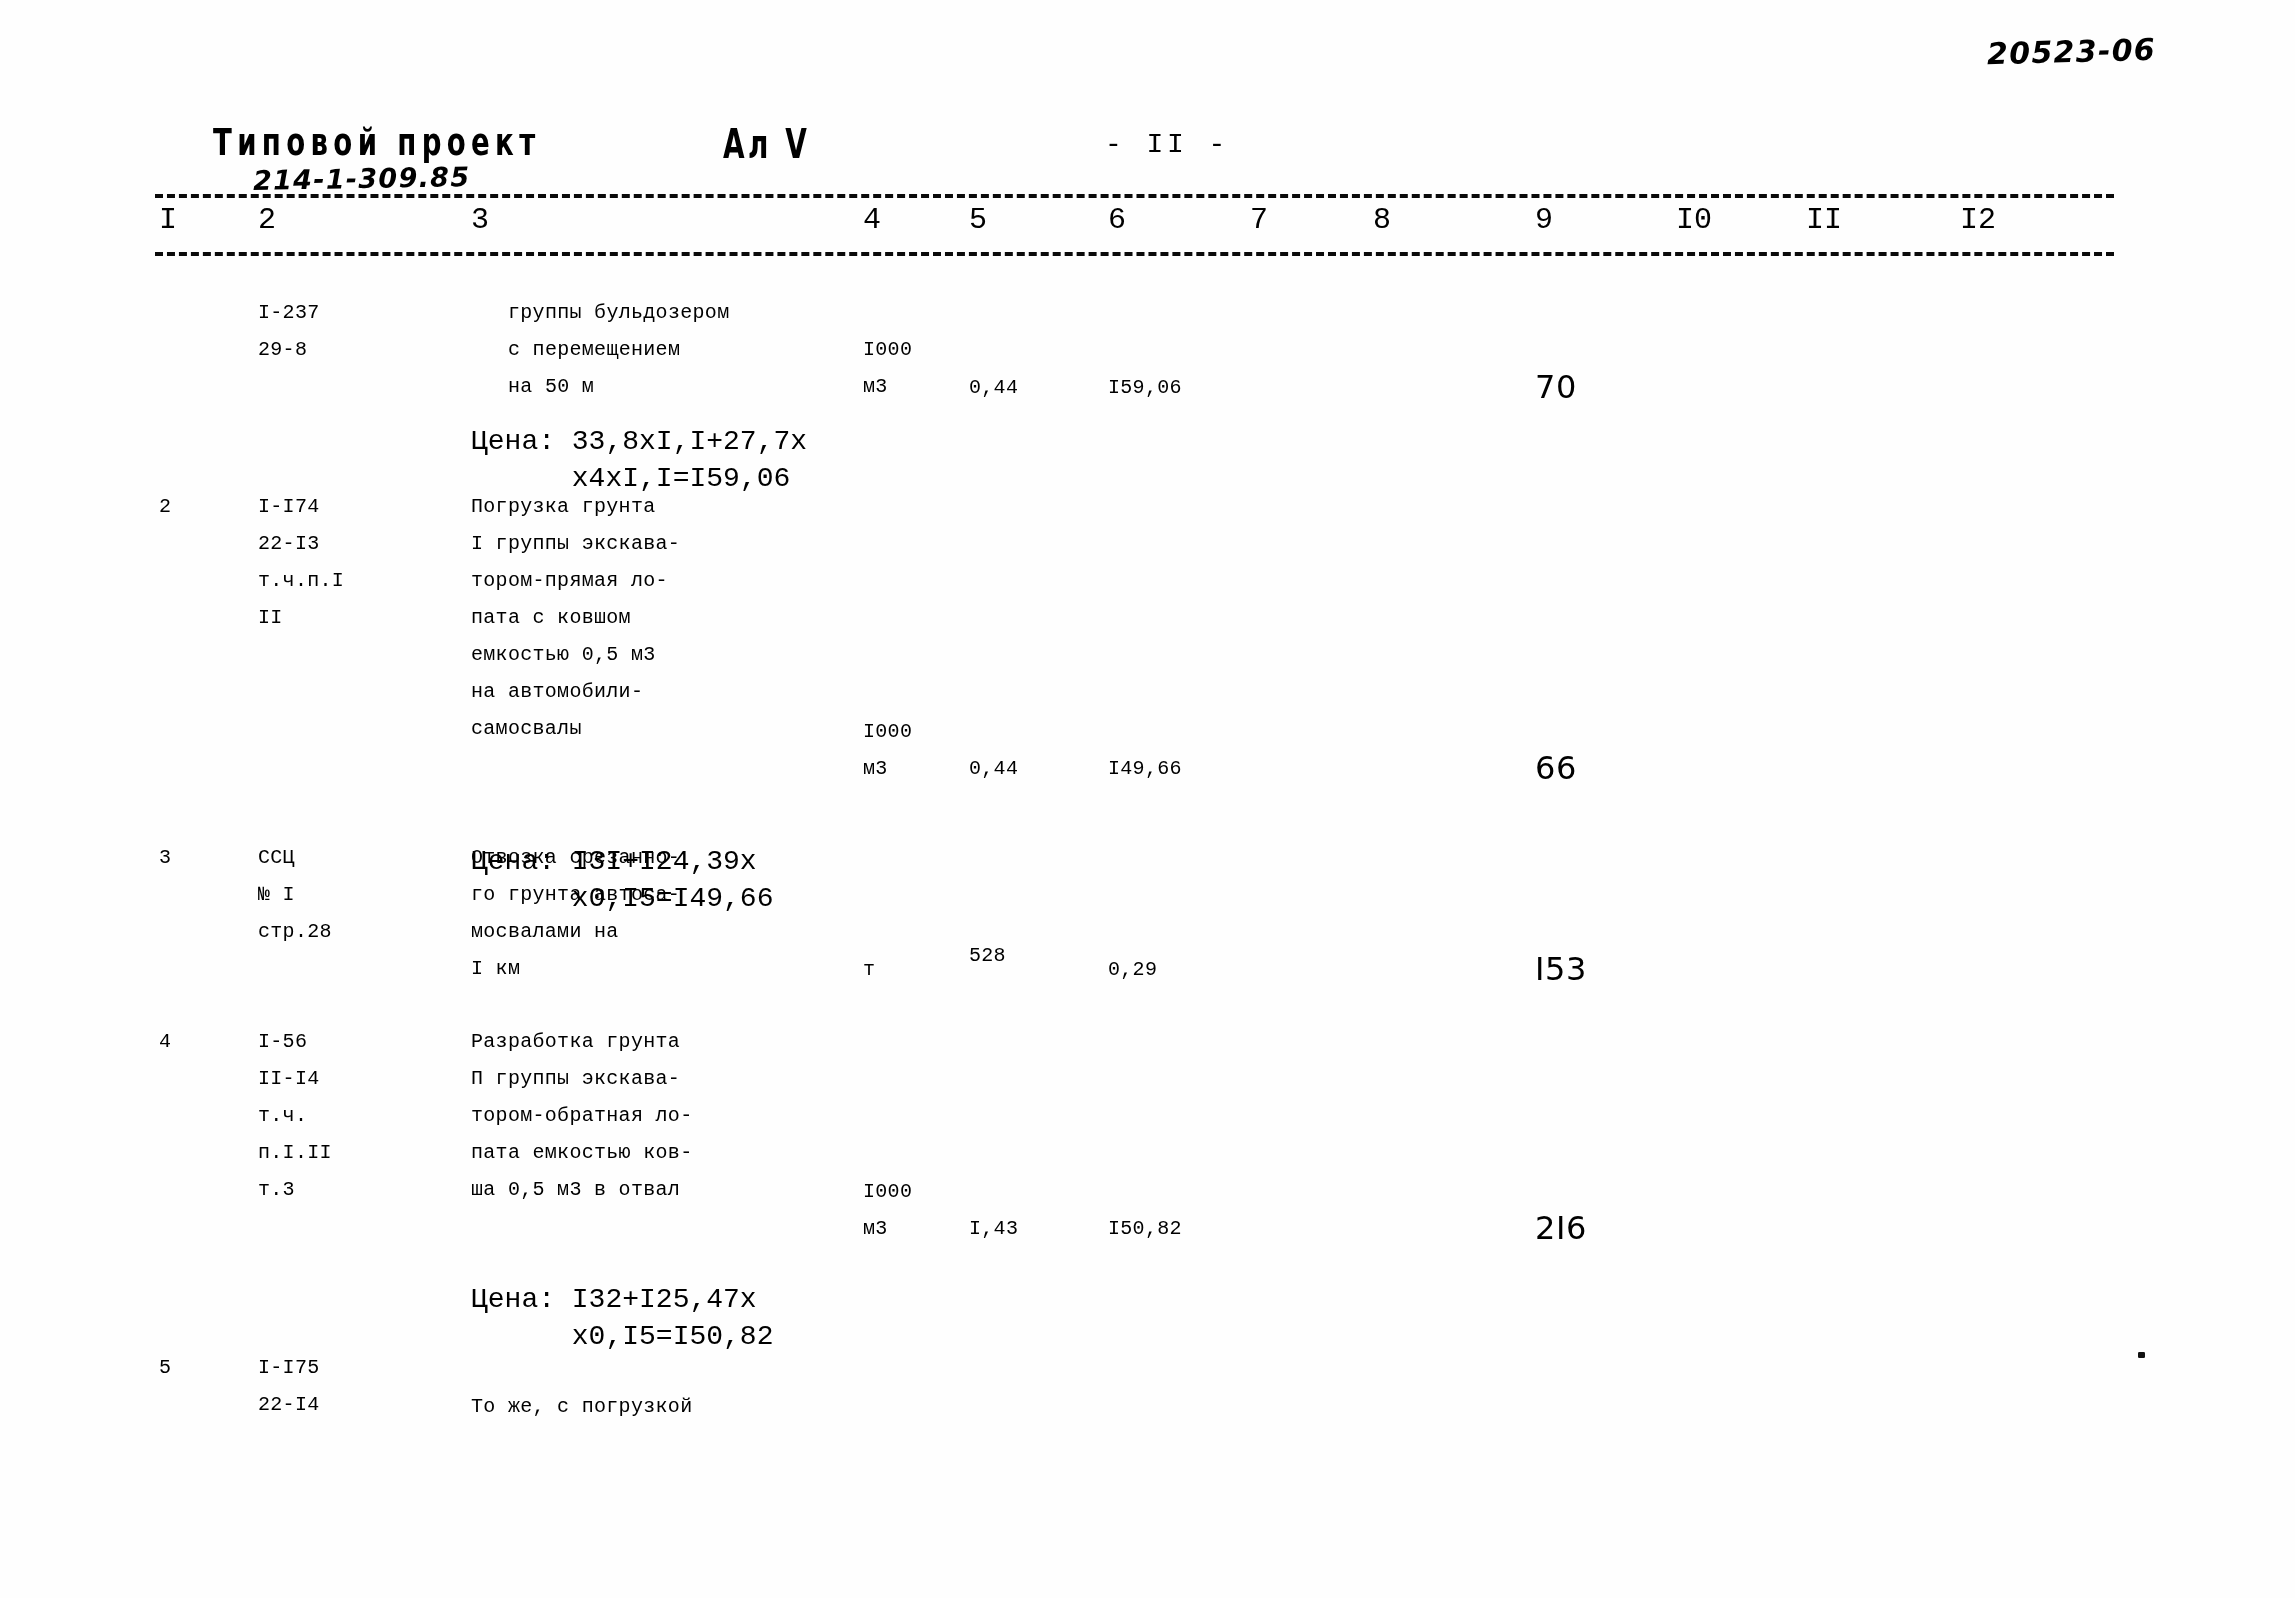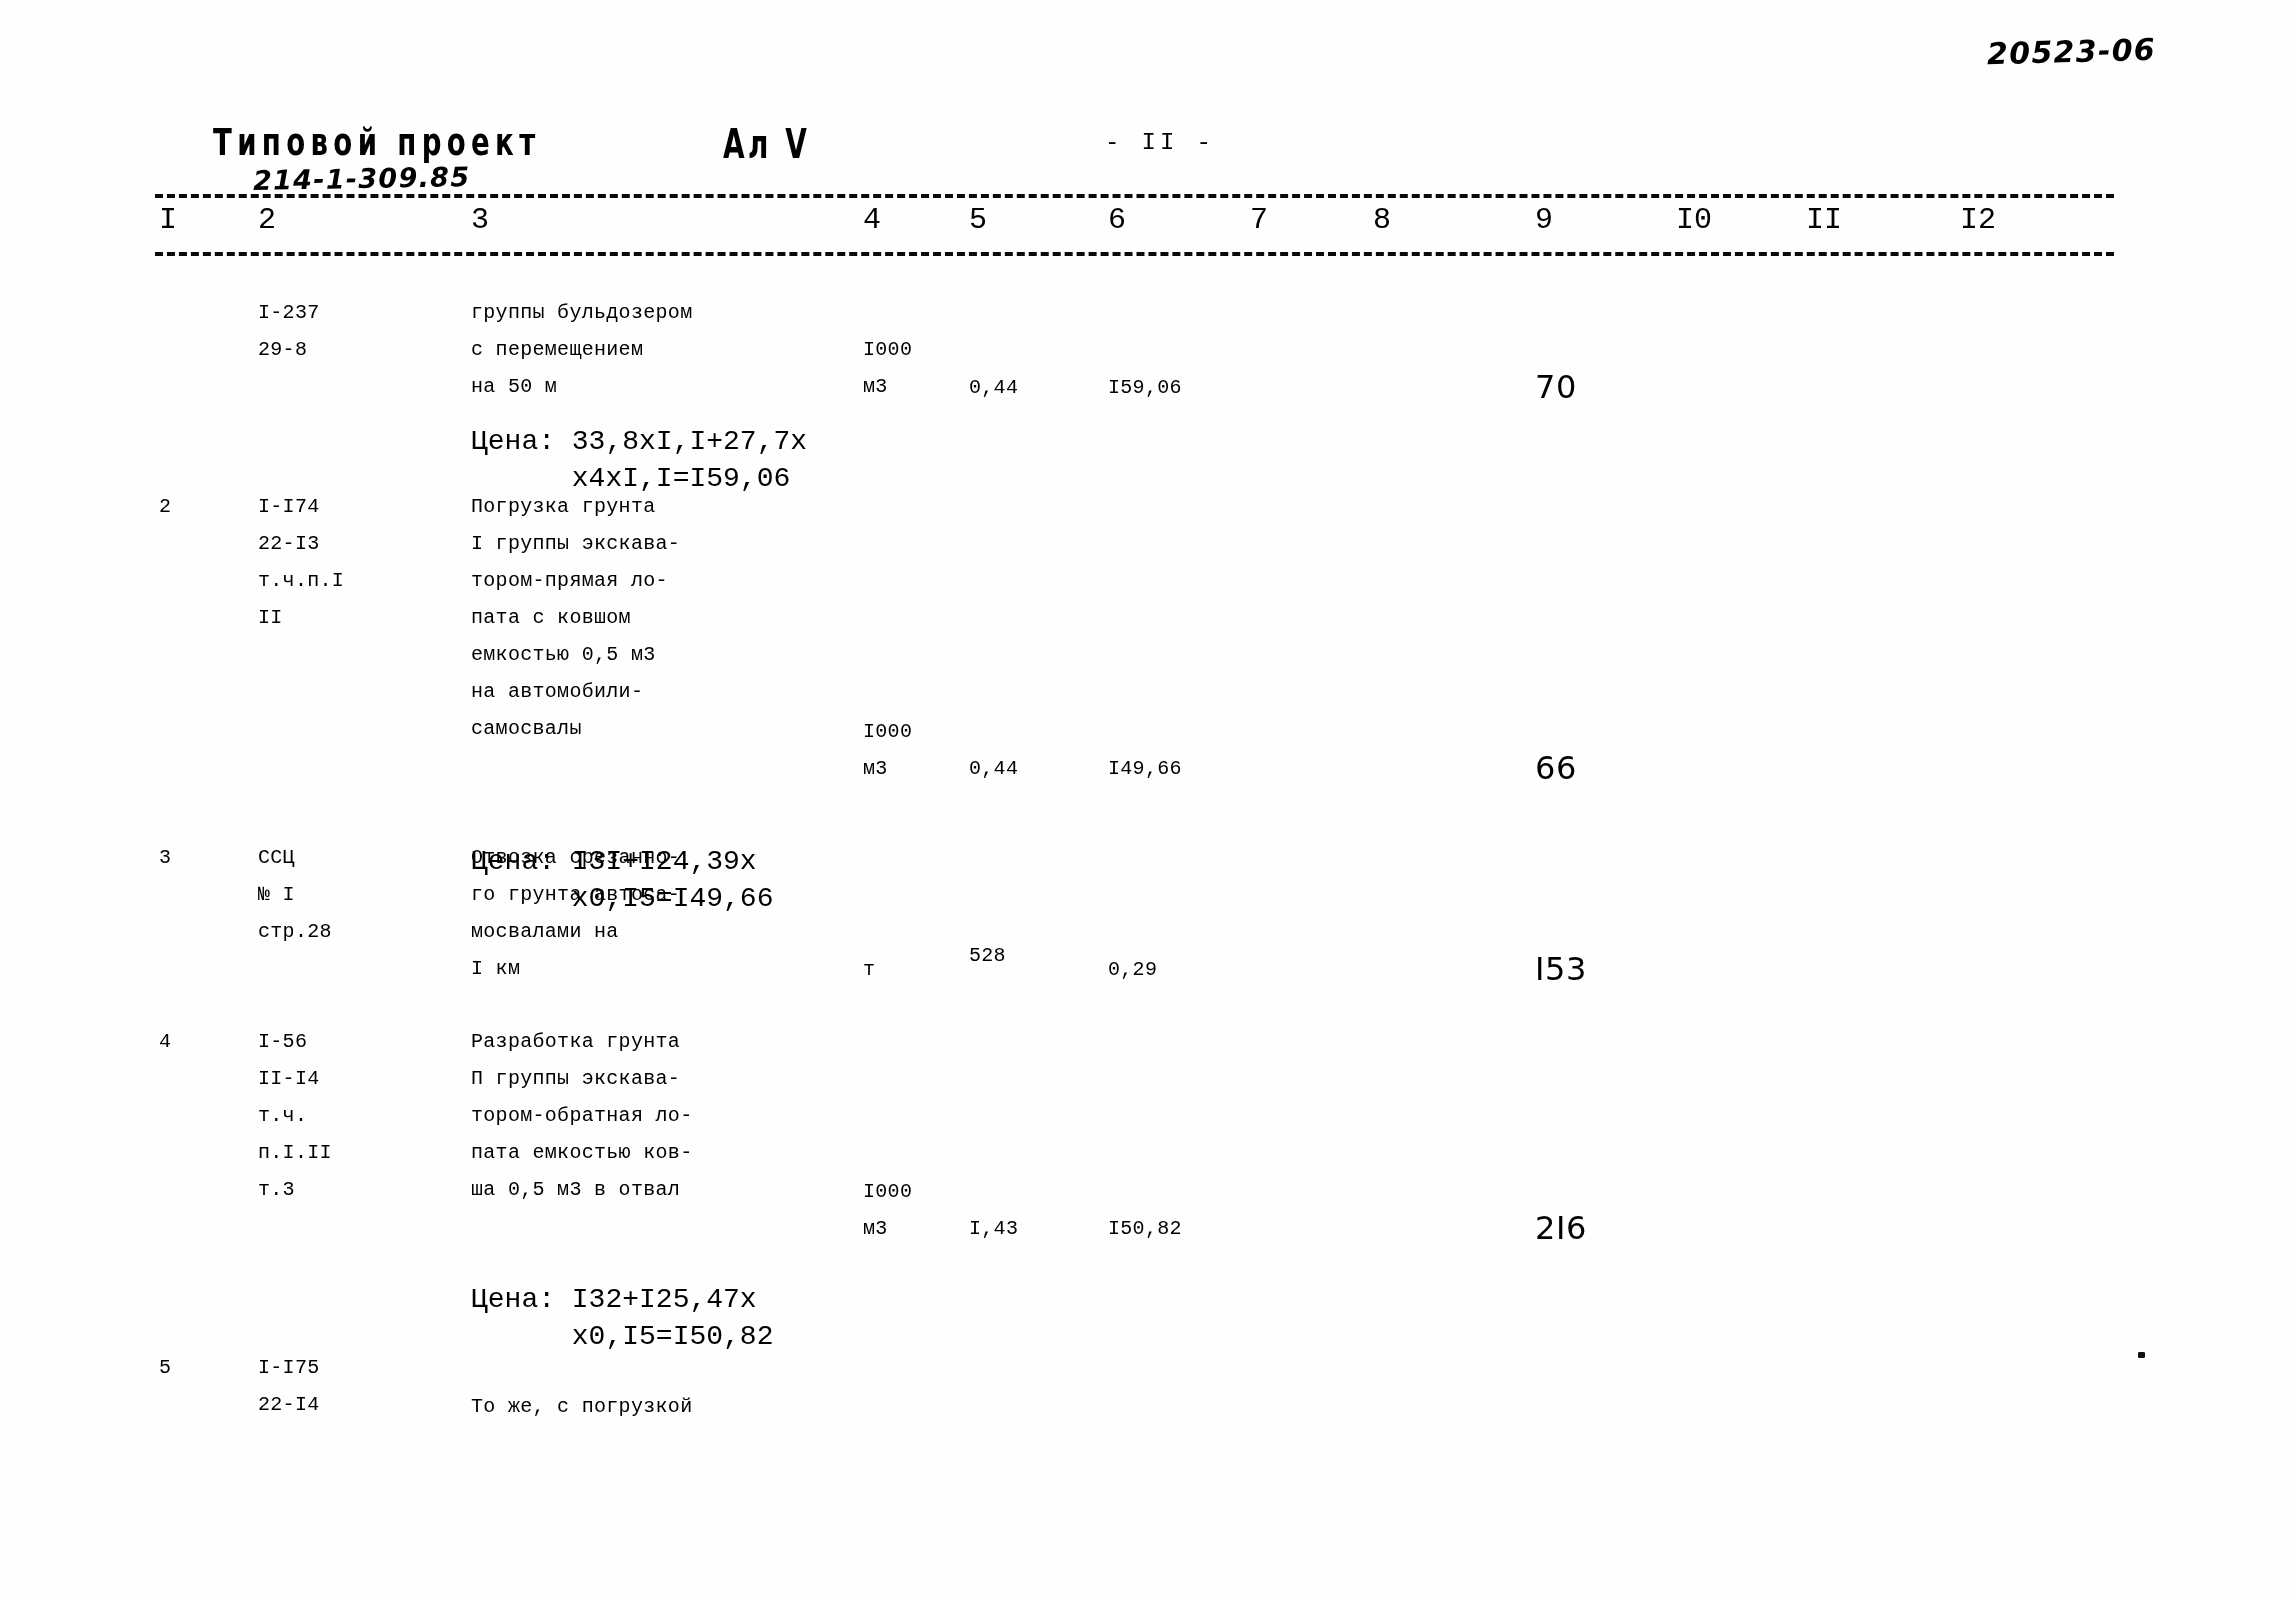--- a/index.html
+++ b/index.html
@@ -67,21 +67,21 @@
     letter-spacing: 3.9px;
     font-family: "DejaVu Sans", sans-serif;
     transform: scale(0.9, 1.3);
     transform-origin: left top;
   }
 
   #page-number {
     position: absolute;
     left: 1105px;
     top: 129px;
-    font-size: 24px;
+    font-size: 28px;
     letter-spacing: 3.9px;
   }
 
   
   .rule {
     position: absolute;
     left: 155px;
     width: 1959px;
     height: 0;
     border-top: 4.5px dashed #0a0a0a;
@@ -188,21 +188,21 @@
       <div class="col-num" style="left: 1535px;">9</div>
       <div class="col-num" style="left: 1676px;">I0</div>
       <div class="col-num" style="left: 1806px;">II</div>
       <div class="col-num" style="left: 1960px;">I2</div>
     </div>
 
   <div id="table-body">
       <div class="row" style="position: absolute; top: 0px; left: 0px;">
         <div class="cell c2" style="top: 0px;">I-237
 29-8</div>
-        <div class="cell c3" style="top: 0px;">группы бульдозером
+        <div class="cell c3" style="top: 0px; margin-left: 37px;">группы бульдозером
 с перемещением
 на 50 м</div>
         <div class="cell c4" style="top: 37px;">I000
 м3</div>
         <div class="cell c5" style="top: 75px;">0,44</div>
         <div class="cell c6" style="top: 75px;">I59,06</div>
         <div class="cell c9 hand-num" style="top: 75px;">70</div>
         <div class="price" style="top: 129px;">Цена: 33,8xI,I+27,7x
       x4xI,I=I59,06</div>
       </div>

